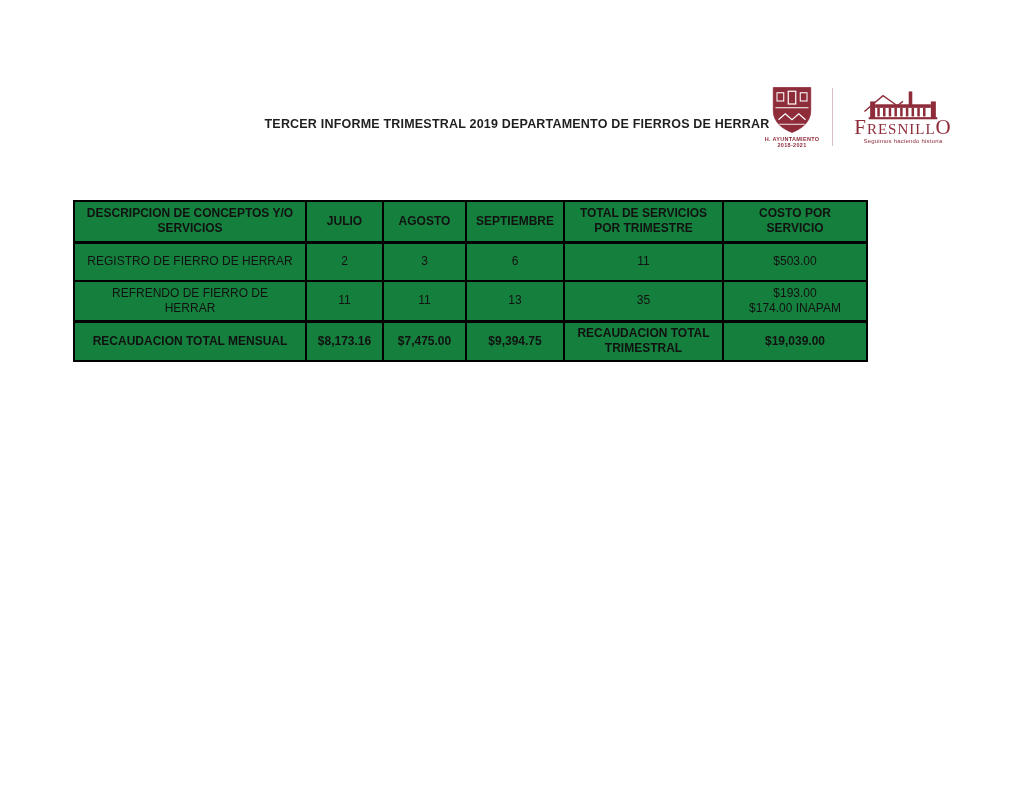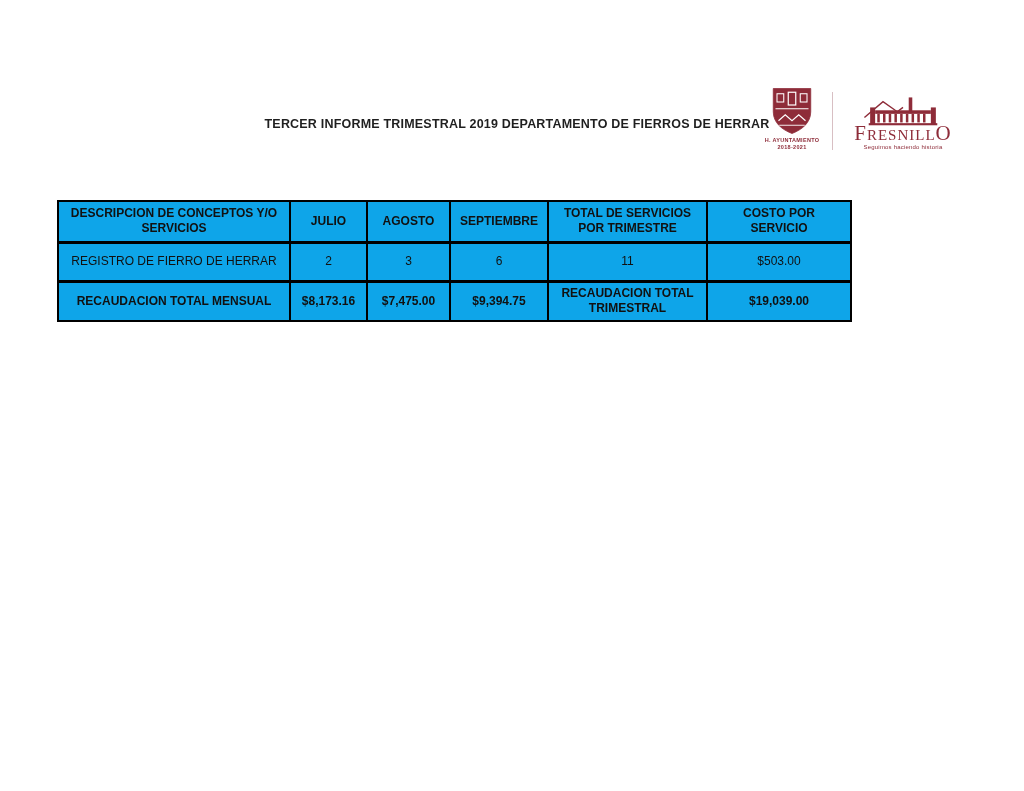--- a/index.html
+++ b/index.html
@@ -27,21 +27,21 @@
     color: #1f1f1f;
   }
 
   
   .logo-group {
     position: absolute;
     top: 84px;
     left: 756px;
     height: 66px;
     display: flex;
-    align-items: flex-end;
+    align-items: center;
   }
   .crest-block {
     width: 72px;
     text-align: center;
   }
   .crest-block svg { display: block; margin: 0 auto; }
   .crest-caption {
     margin-top: 2px;
     font-size: 5.5px;
     line-height: 6.5px;
@@ -74,26 +74,26 @@
   .brand-tagline {
     font-size: 6px;
     color: #8e2c39;
     margin-top: 0px;
     letter-spacing: 0.2px;
   }
 
   
   table.report {
     position: absolute;
-    left: 57px;
+    left: 73px;
     top: 200px;
     width: 793px;
     border-collapse: collapse;
     table-layout: fixed;
-    background: #0ea5e9;
+    background: #15803d;
   }
   table.report th,
   table.report td {
     border: 2px solid #000;
     text-align: center;
     vertical-align: middle;
     font-size: 12px;
     padding: 2px 3px;
     white-space: pre-line;
     line-height: 1.25;
@@ -187,20 +187,30 @@
     </thead>
     <tbody>
       <tr>
         <td>REGISTRO DE FIERRO DE HERRAR</td>
         <td>2</td>
         <td>3</td>
         <td>6</td>
         <td>11</td>
         <td>$503.00</td>
       </tr>
+      <tr style="height:40px">
+        <td>REFRENDO DE FIERRO DE
+HERRAR</td>
+        <td>11</td>
+        <td>11</td>
+        <td>13</td>
+        <td>35</td>
+        <td>$193.00
+$174.00 INAPAM</td>
+      </tr>
       <tr class="total-row">
         <td>RECAUDACION TOTAL MENSUAL</td>
         <td>$8,173.16</td>
         <td>$7,475.00</td>
         <td>$9,394.75</td>
         <td>RECAUDACION TOTAL
 TRIMESTRAL</td>
         <td>$19,039.00</td>
       </tr>
     </tbody>

